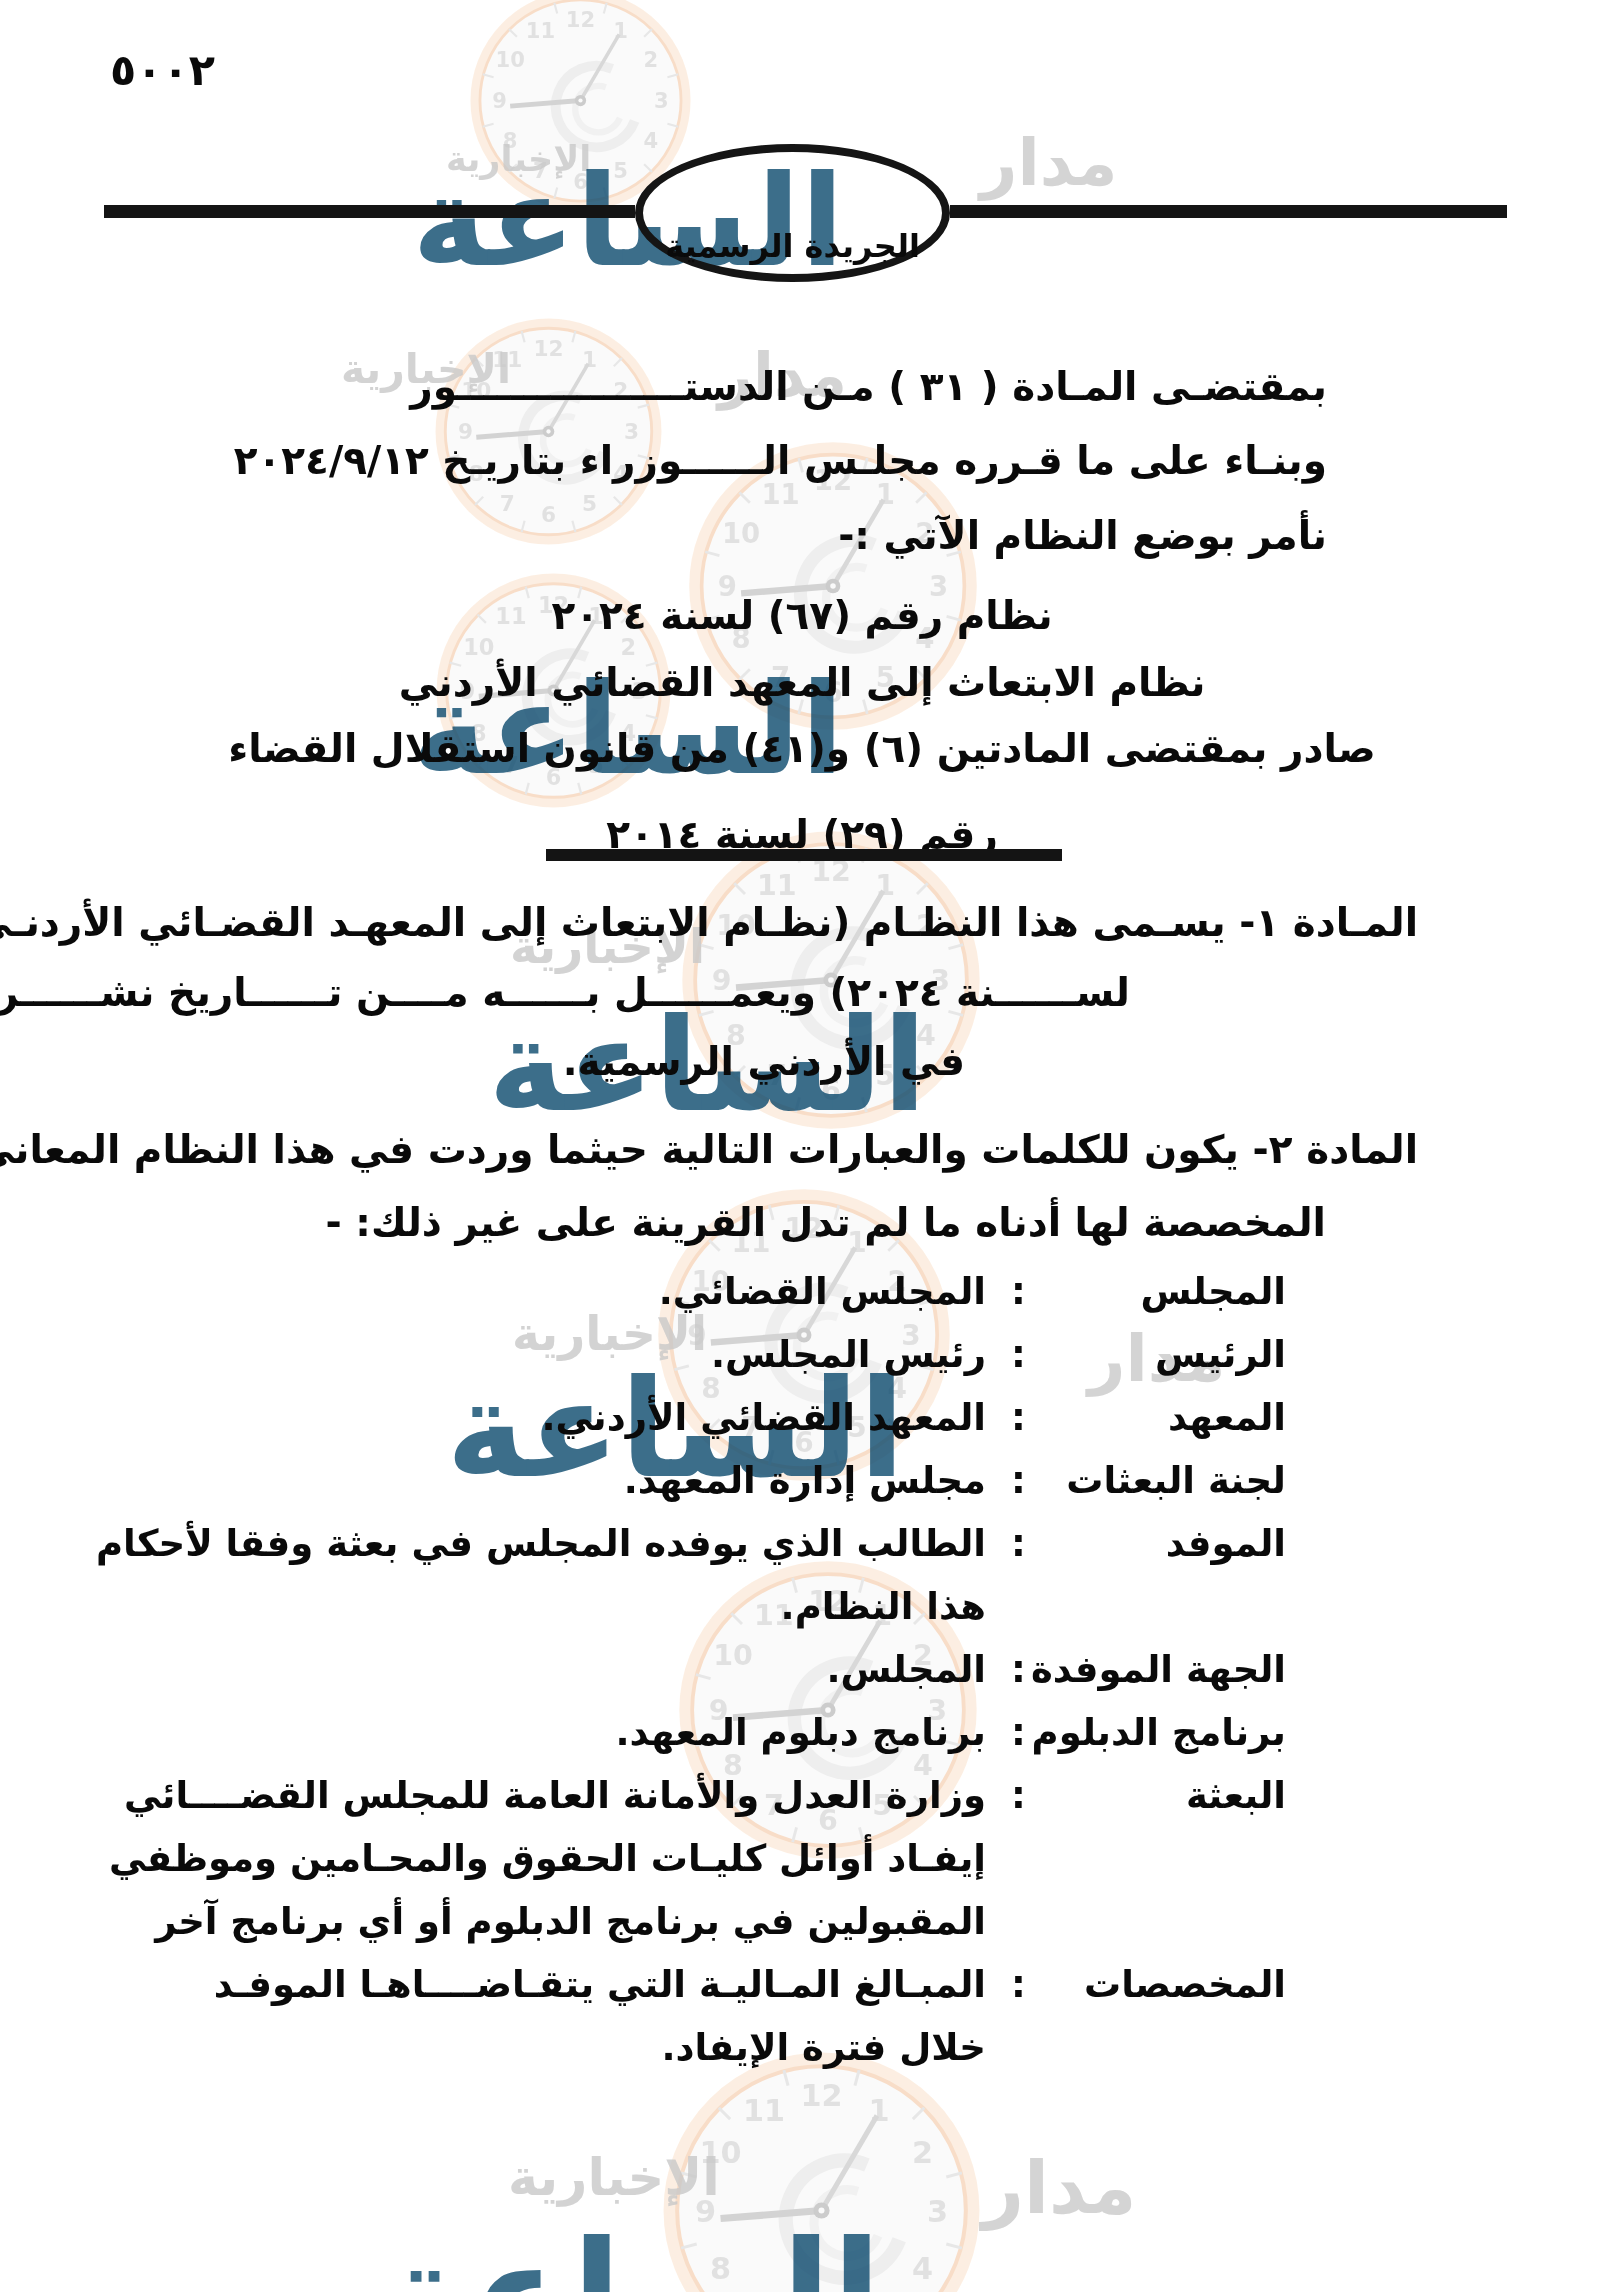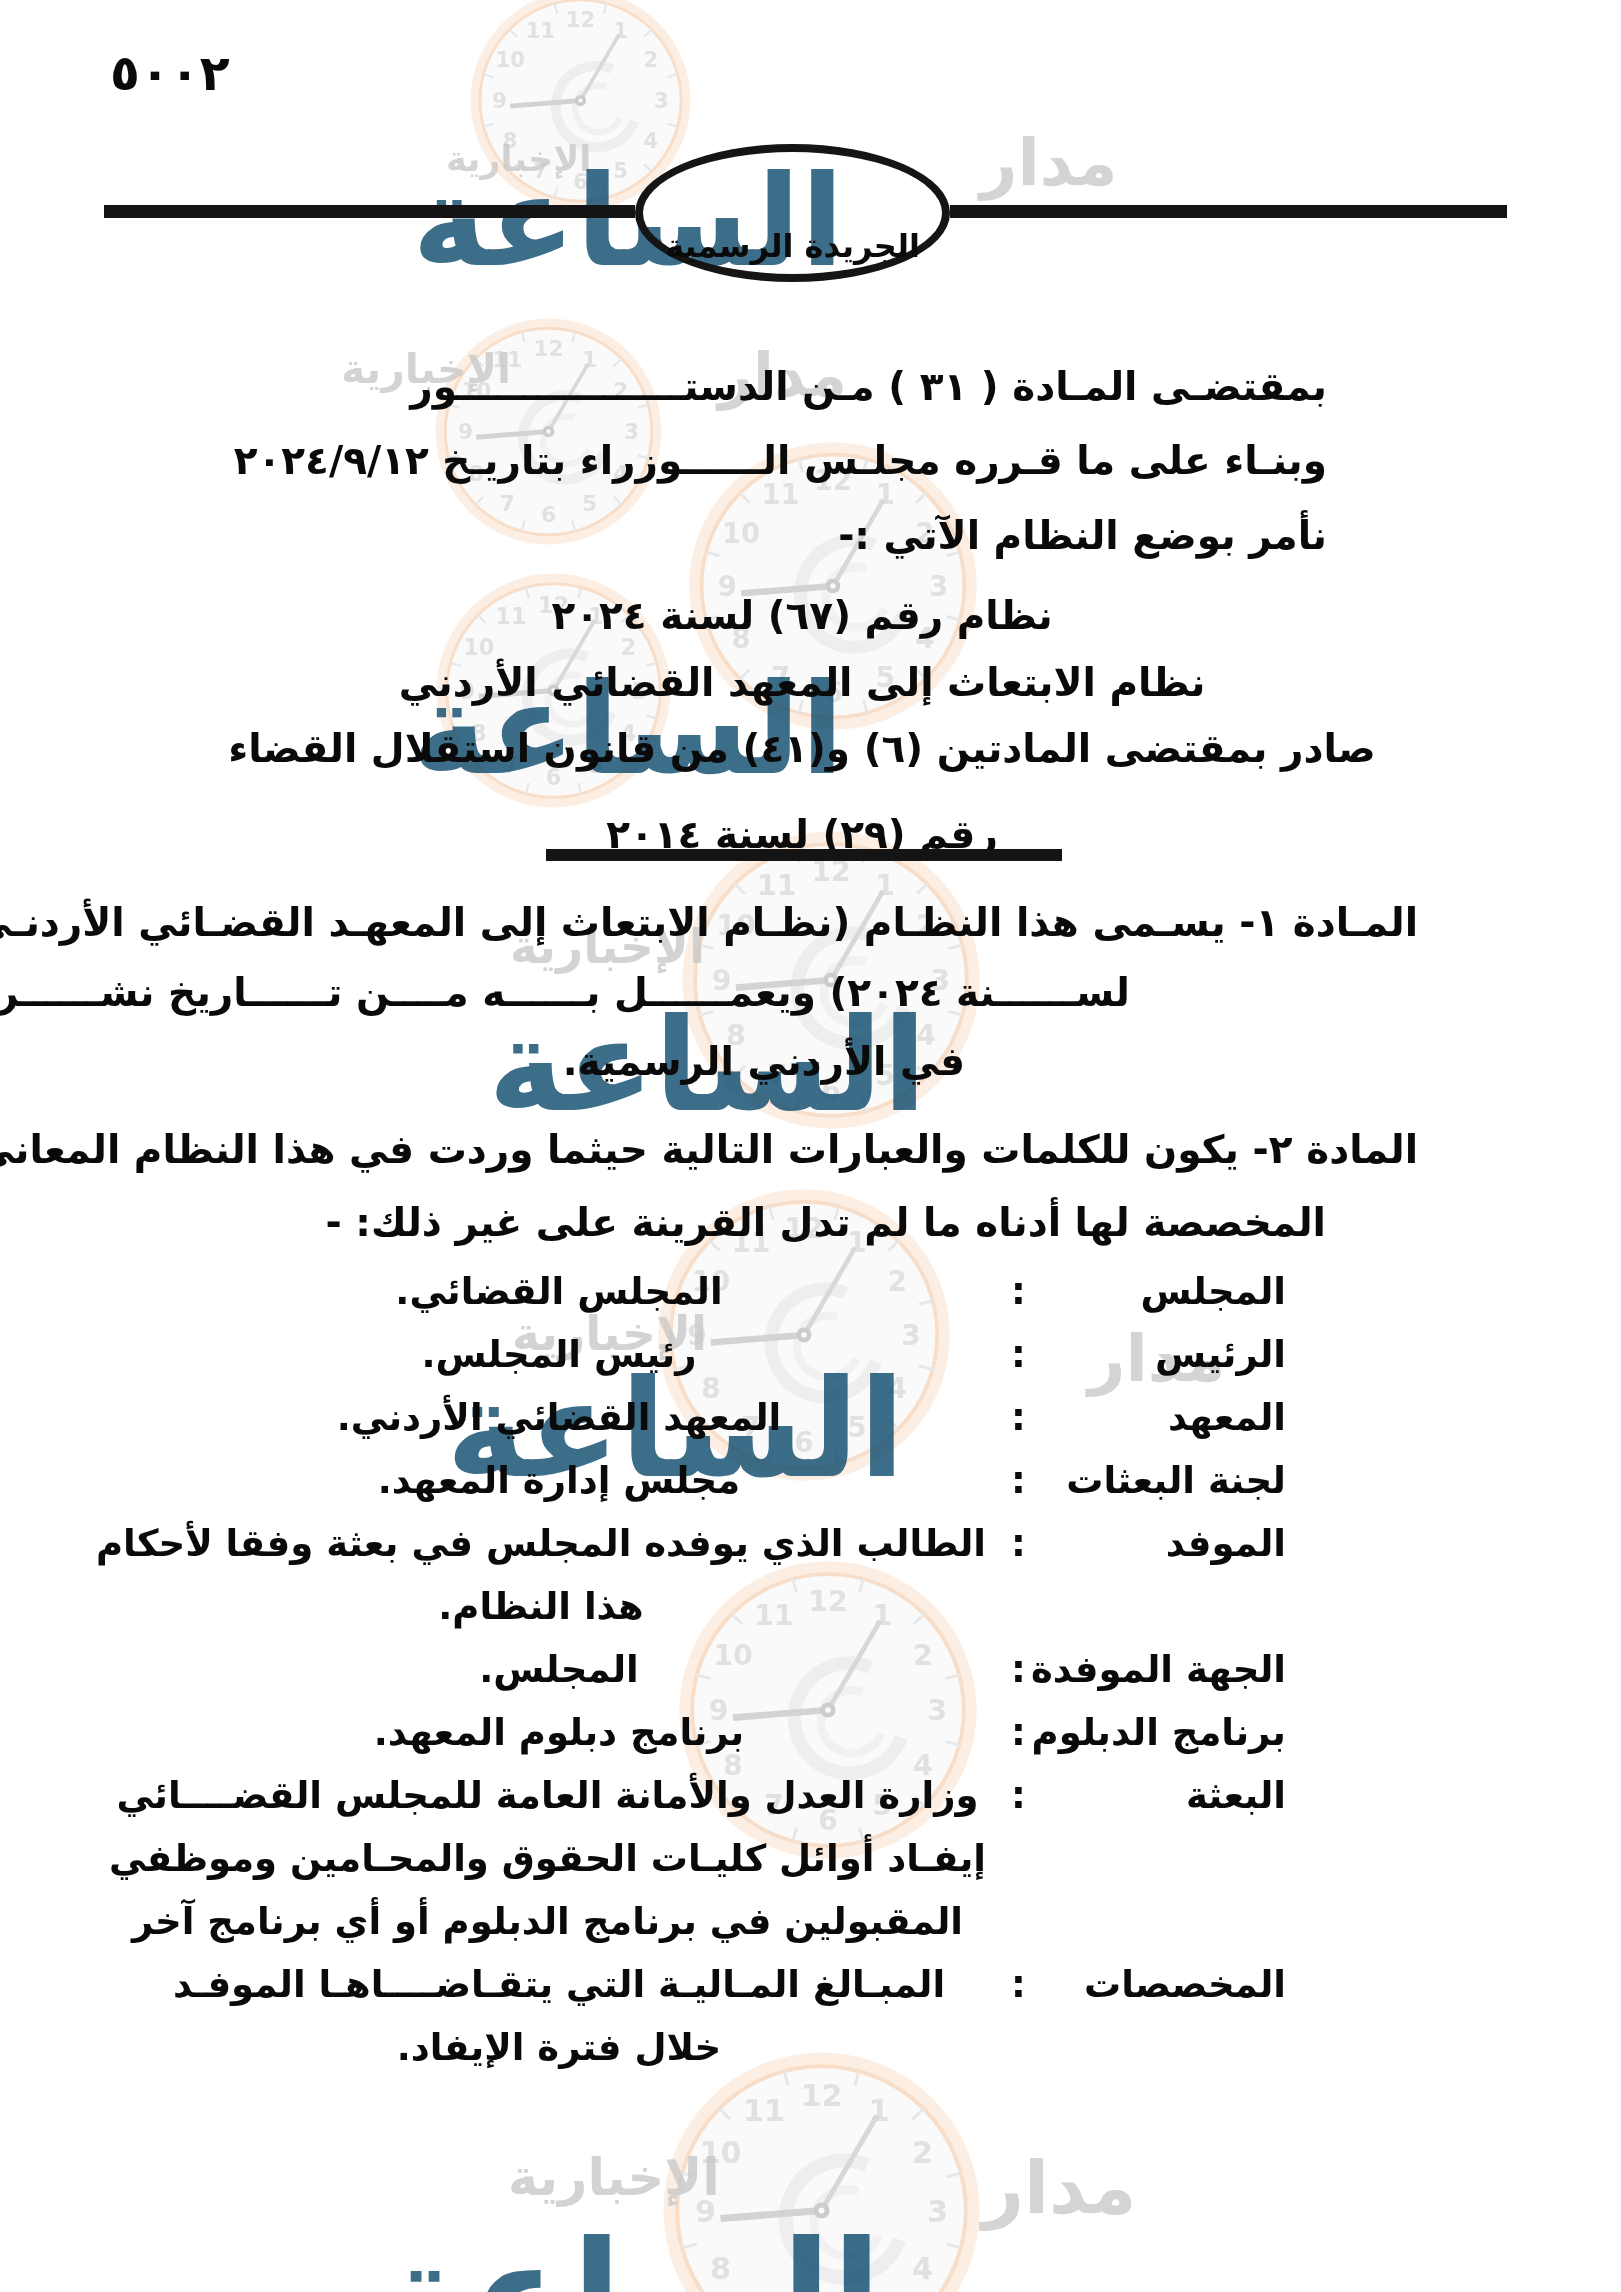--- a/index.html
+++ b/index.html
@@ -10,21 +10,21 @@
   }
   
   .decor{position:absolute;inset:0;z-index:0;pointer-events:none;}
   .clock{position:absolute;opacity:.5;}
   .wm-brand{position:absolute;color:#cdcdcd;opacity:.85;white-space:nowrap;}
   .wm-sub{position:absolute;color:#c9c9c9;opacity:.8;white-space:nowrap;}
   .wm-big{position:absolute;color:#0c4a6e;opacity:.8;white-space:nowrap;letter-spacing:3.9px;}
   
   .content{position:absolute;inset:0;z-index:1;}
   .line{position:absolute;white-space:nowrap;font-size:39px;line-height:1.2;}
-  .page-num{position:absolute;left:110px;top:45px;font-size:49px;letter-spacing:13.7px;direction:ltr;}
+  .page-num{position:absolute;left:110px;top:45px;font-size:43px;letter-spacing:13.7px;direction:ltr;}
   .rule{position:absolute;top:205px;height:12.7px;background:#141414;}
   .rule-left{left:104px;width:531px;}
   .rule-right{left:950px;width:557px;}
   .oval{
     position:absolute;left:635px;top:144px;width:315px;height:138px;
     border:8.8px solid #151515;border-radius:50%;box-sizing:border-box;
     display:flex;align-items:center;justify-content:center;padding-top:65px;text-align:right;
   }
   .oval-label{font-size:32px;white-space:nowrap;}
   .preamble-line{right:294px;}
@@ -35,21 +35,21 @@
   .a1-l1{right:203px;top:900px;}
   .a1-l2{right:491px;top:970px;}
   .a1-l3{right:656px;top:1039px;}
   .a2-l1{right:203px;top:1127px;}
   .a2-l2{right:295px;top:1200px;}
   .def-list{position:absolute;top:1260px;right:335px;left:132px;}
   .def-row{display:flex;align-items:flex-start;}
   .def-term{width:235px;flex:0 0 235px;font-size:37px;line-height:63px;white-space:nowrap;}
   .def-colon{width:65px;flex:0 0 65px;text-align:center;font-size:37px;line-height:63px;}
   .def-text{flex:1;}
-  .def-line{font-size:37px;line-height:63px;text-align:center;white-space:nowrap;}
+  .def-line{font-size:37px;line-height:63px;text-align:right;white-space:nowrap;}
 </style>
 </head>
 <body>
 
 <svg width="0" height="0" style="position:absolute">
   <defs>
     <symbol id="clock-sym" viewBox="0 0 320 320">
       <circle cx="160" cy="160" r="150" fill="#f6f6f6" stroke="#fadfc6" stroke-width="13"></circle>
       <circle cx="160" cy="160" r="143" fill="none" stroke="#f2bd92" stroke-width="4"></circle>
       <g stroke="#d0d0d0" stroke-width="3">

